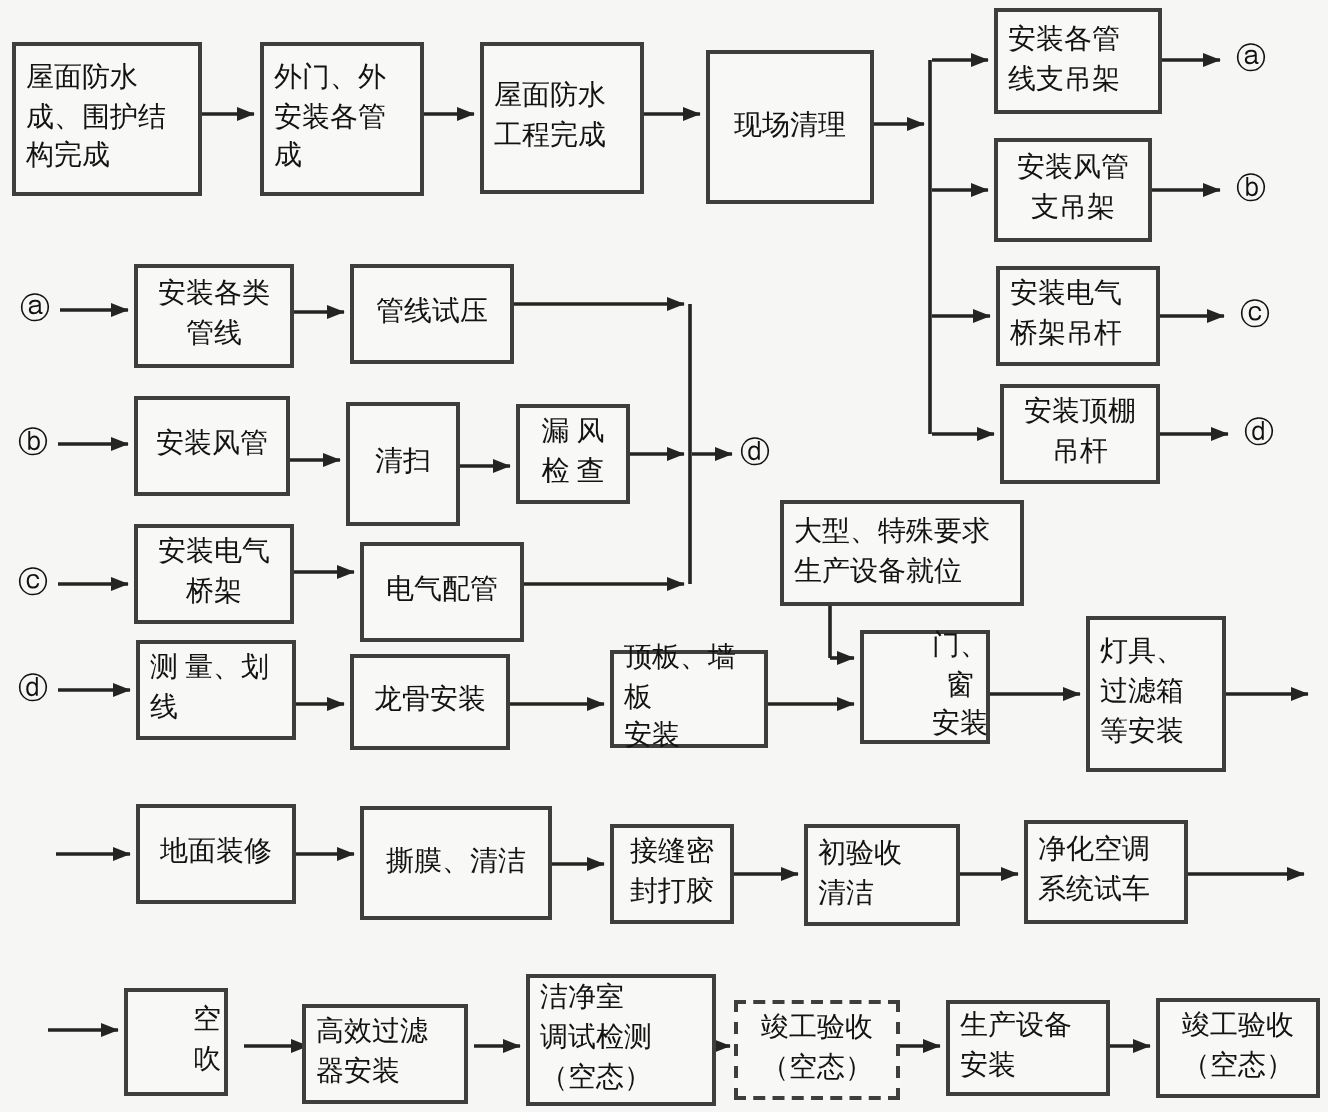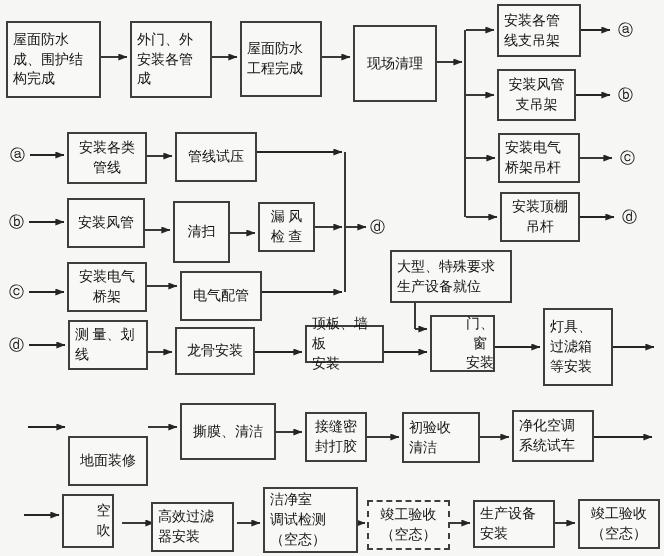--- a/index.html
+++ b/index.html
@@ -140,31 +140,31 @@
   <div class="node tc" style="left:258px;top:202px;width:57px;height:50px;">漏 风
 检 查</div>
 
   <div class="node tc" style="left:67px;top:262px;width:80px;height:50px;">安装电气
 桥架</div>
   <div class="node tc" style="left:180px;top:271px;width:82px;height:50px;">电气配管</div>
 
   <div class="node" style="left:68px;top:320px;width:80px;height:50px;">测 量、划
 线</div>
   <div class="node tc" style="left:175px;top:327px;width:80px;height:48px;">龙骨安装</div>
-  <div class="node" style="left:305px;top:325px;width:79px;height:38px;">顶板、墙板
+  <div class="node" style="left:305px;top:325px;width:79px;height:49px;">顶板、墙板
 安装</div>
   <div class="node tc" style="left:430px;top:315px;width:65px;height:57px;padding-left:40px;">门、窗
 安装</div>
   <div class="node" style="left:543px;top:308px;width:70px;height:78px;">灯具、
 过滤箱
 等安装</div>
   <div class="node" style="left:390px;top:250px;width:122px;height:53px;">大型、特殊要求
 生产设备就位</div>
 
-  <div class="node tc" style="left:68px;top:402px;width:80px;height:50px;margin-top:34px;">地面装修</div>
+  <div class="node tc" style="left:68px;top:402px;width:80px;height:50px;">地面装修</div>
   <div class="node tc" style="left:180px;top:403px;width:96px;height:57px;">撕膜、清洁</div>
   <div class="node tc" style="left:305px;top:412px;width:62px;height:50px;">接缝密
 封打胶</div>
   <div class="node" style="left:402px;top:412px;width:78px;height:51px;">初验收
 清洁</div>
   <div class="node" style="left:512px;top:410px;width:82px;height:52px;">净化空调
 系统试车</div>
 
   <div class="node tc" style="left:62px;top:494px;width:52px;height:54px;padding-left:36px;">空吹</div>
   <div class="node" style="left:151px;top:502px;width:83px;height:50px;">高效过滤

